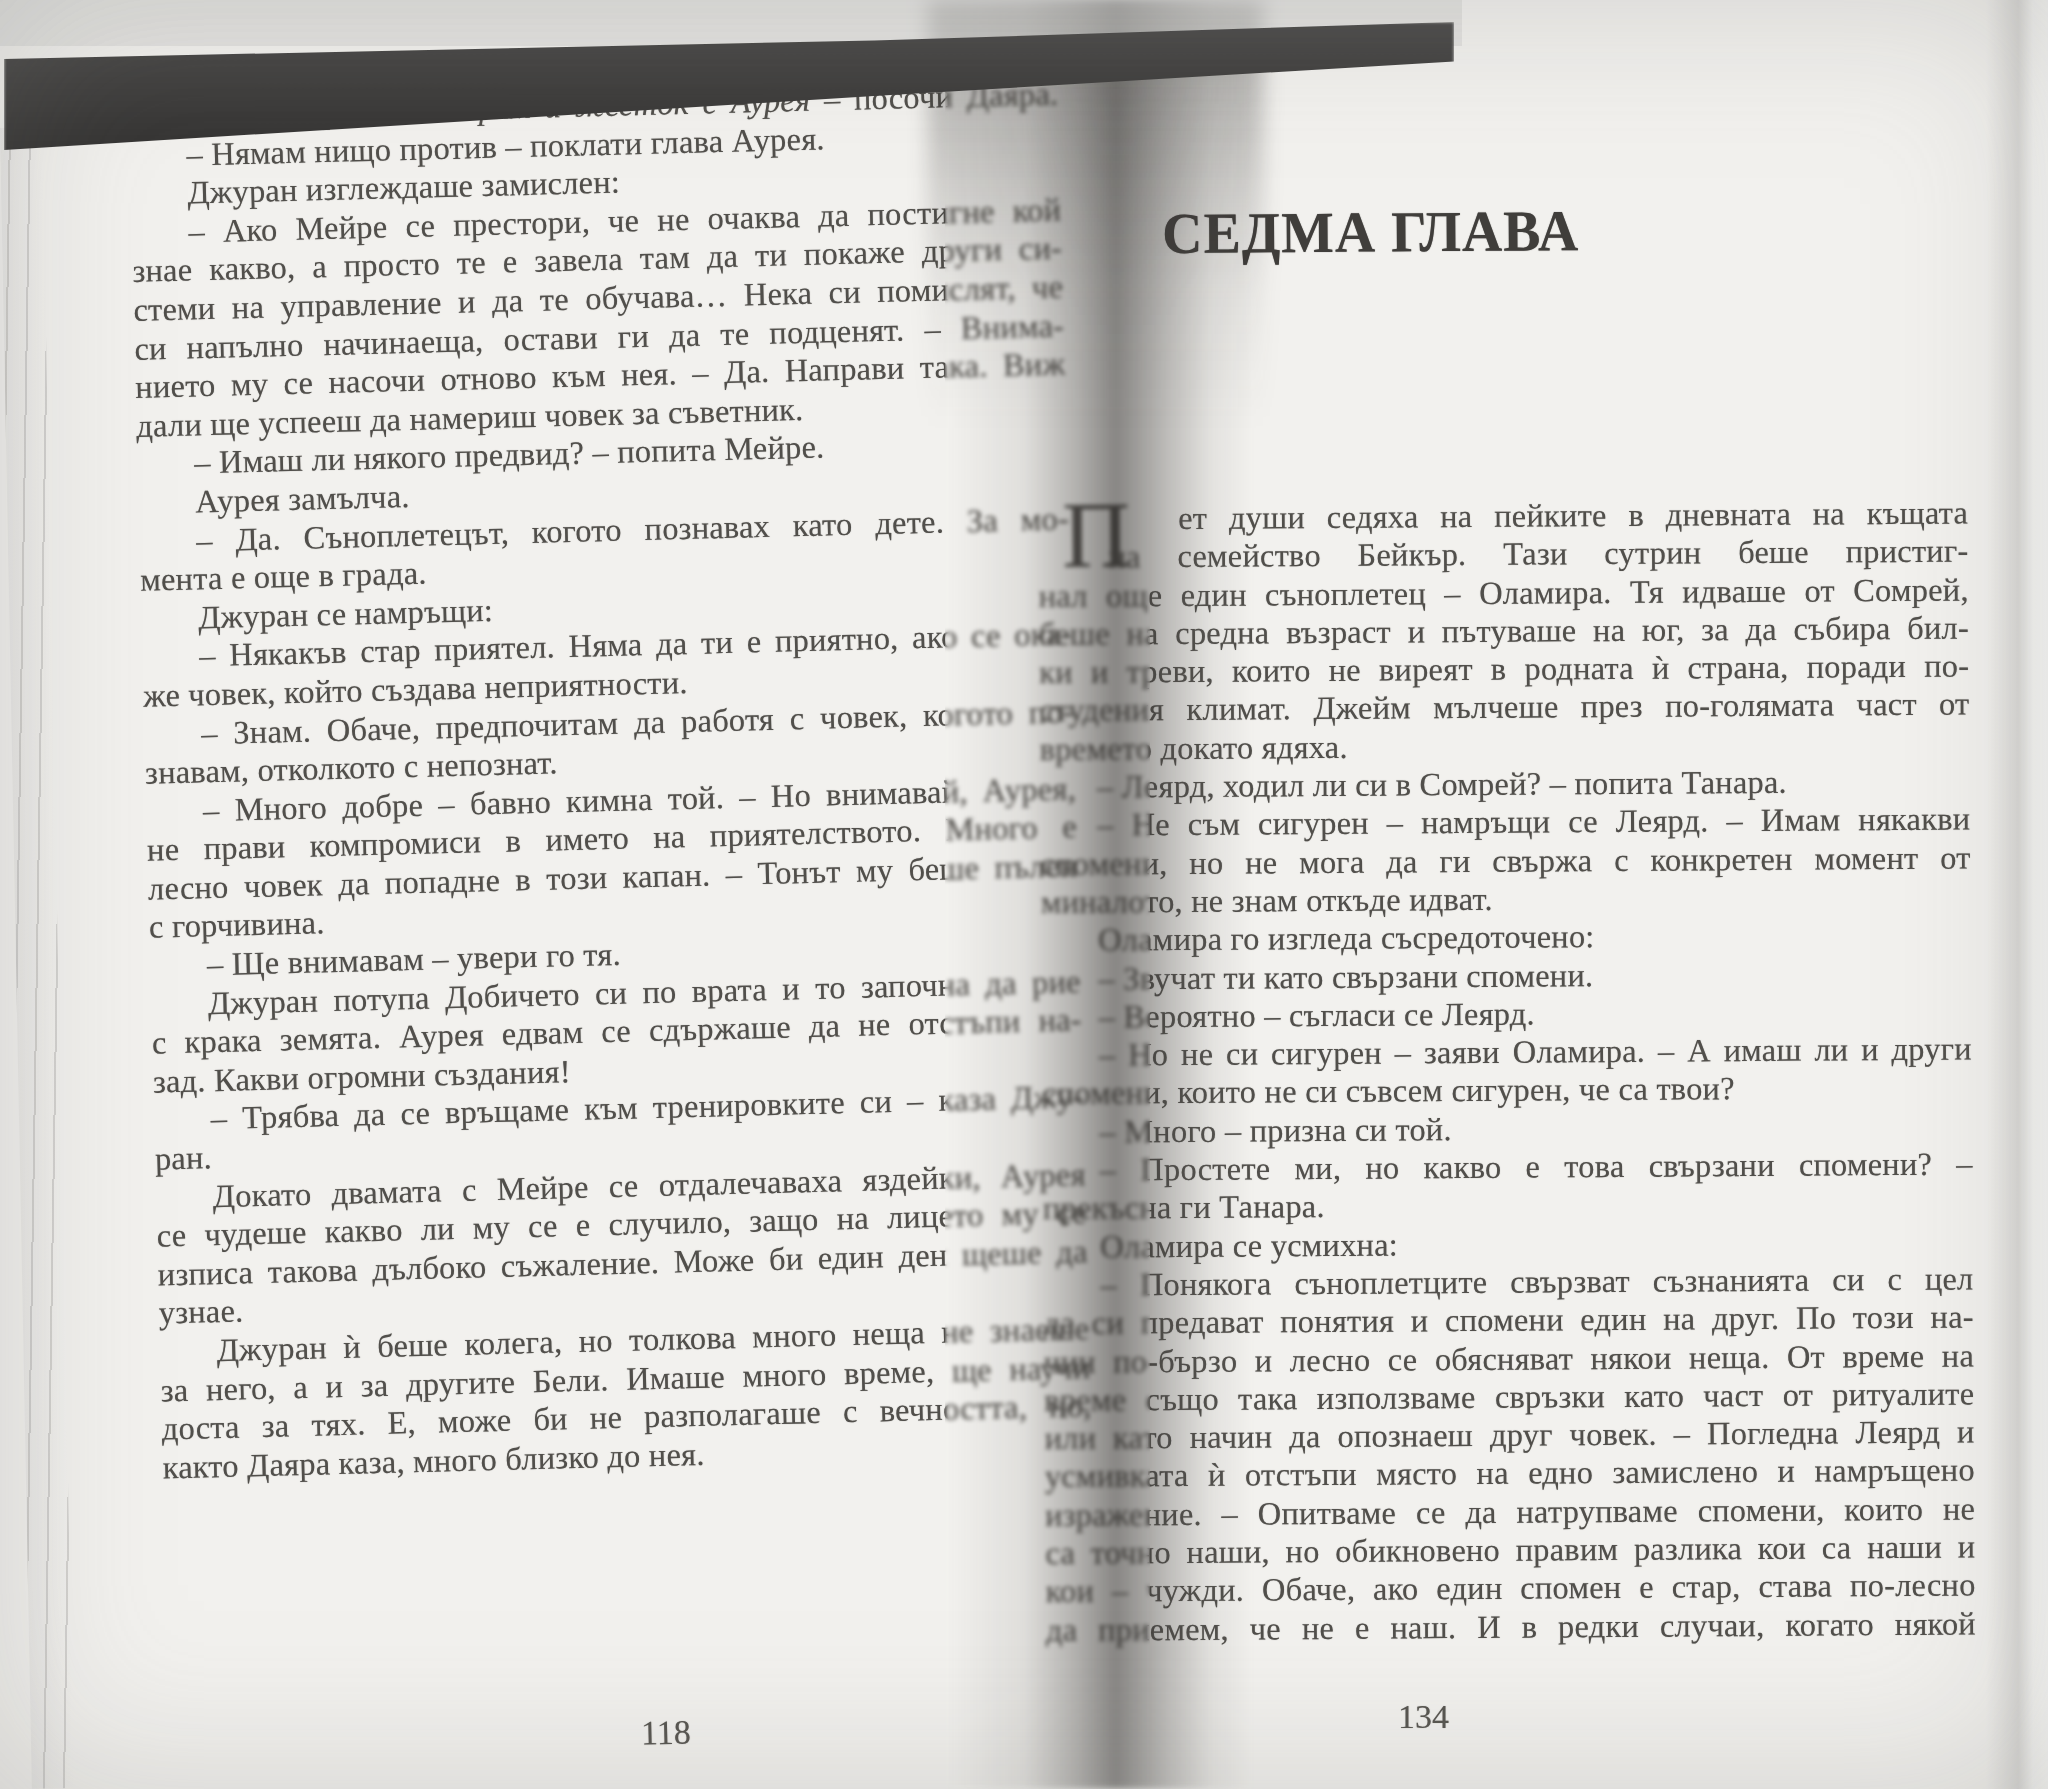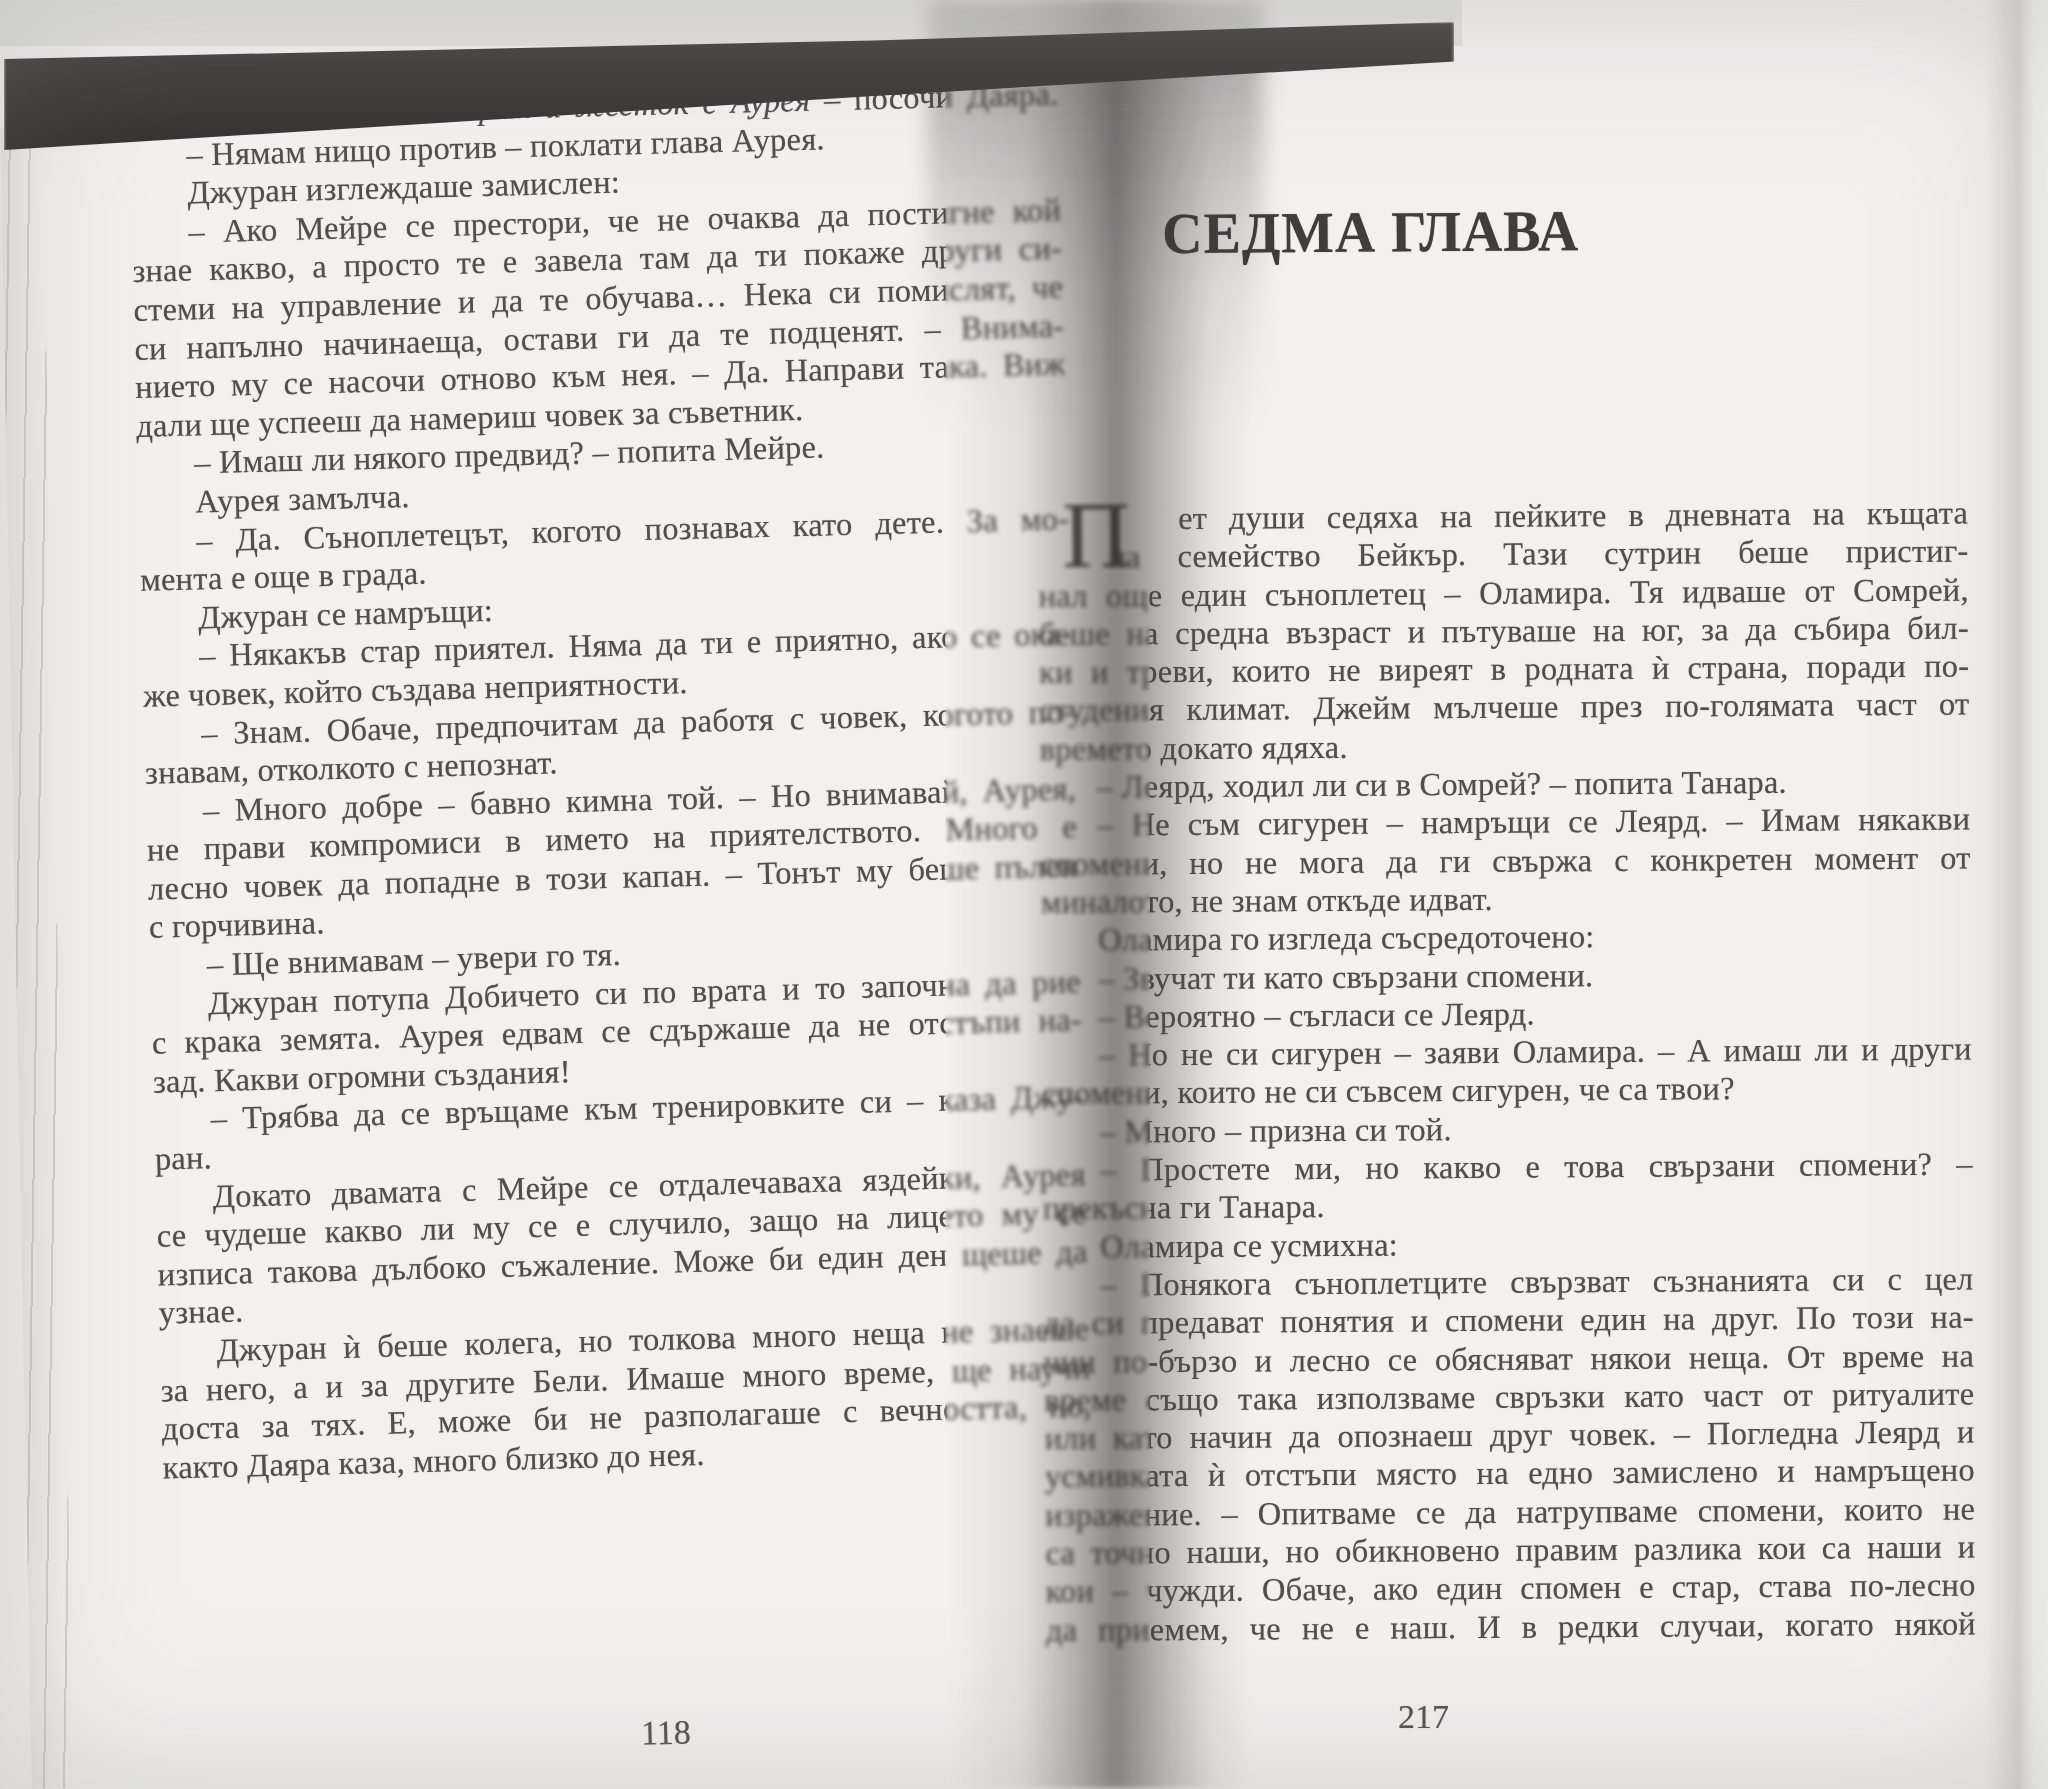--- a/index.html
+++ b/index.html
@@ -134,19 +134,19 @@
     <div class="tl jf">време също така използваме свръзки като част от ритуалите</div>
     <div class="tl jf">или като начин да опознаеш друг човек. – Погледна Леярд и</div>
     <div class="tl jf">усмивката ѝ отстъпи място на едно замислено и намръщено</div>
     <div class="tl jf">изражение. – Опитваме се да натрупваме спомени, които не</div>
     <div class="tl jf">са точно наши, но обикновено правим разлика кои са наши и</div>
     <div class="tl jf">кои – чужди. Обаче, ако един спомен е стар, става по-лесно</div>
     <div class="tl jf">да приемем, че не е наш. И в редки случаи, когато някой</div>
   </div>
 
 <div id="page-num-left" class="page-num">118</div>
-<div id="page-num-right" class="page-num">217</div>
+<div id="page-num-right" class="page-num">134</div>
 
 <div class="spine-blur"></div>
 <div class="spine-shadow"></div>
 <div class="spine-shadow-top"></div>
 <div class="right-edge"></div>
 <div class="vignette"></div>
 
 </body></html>

